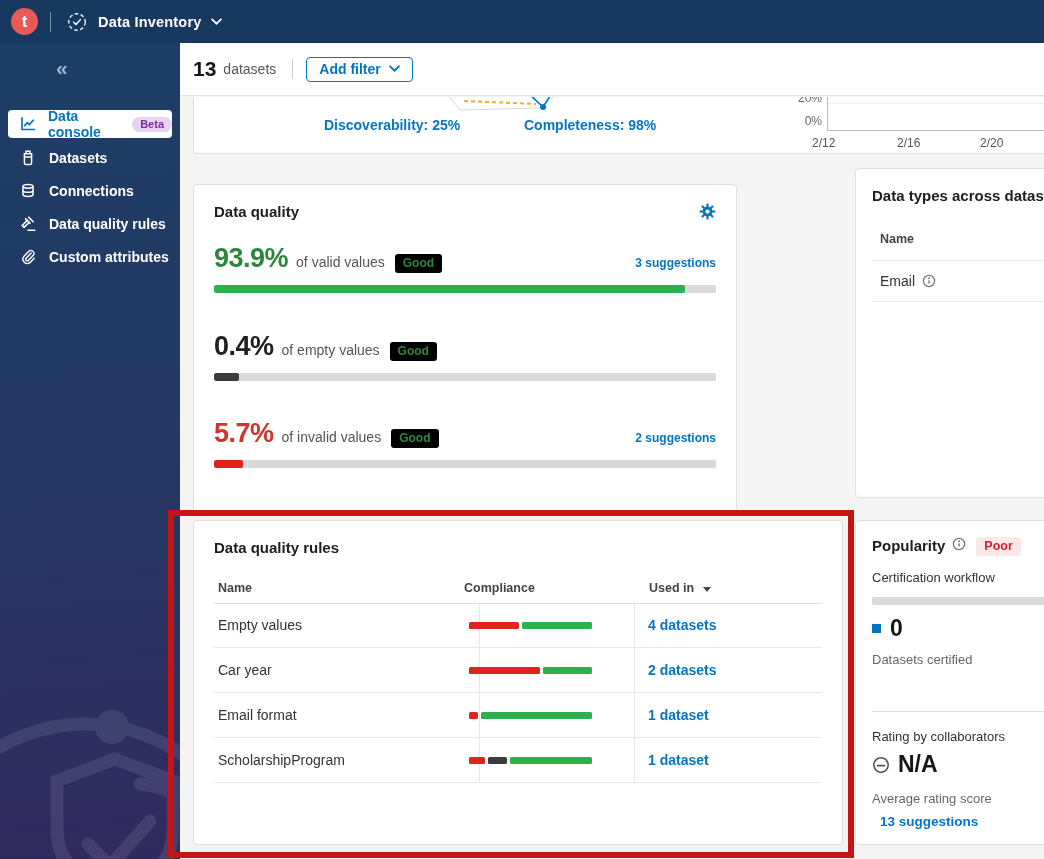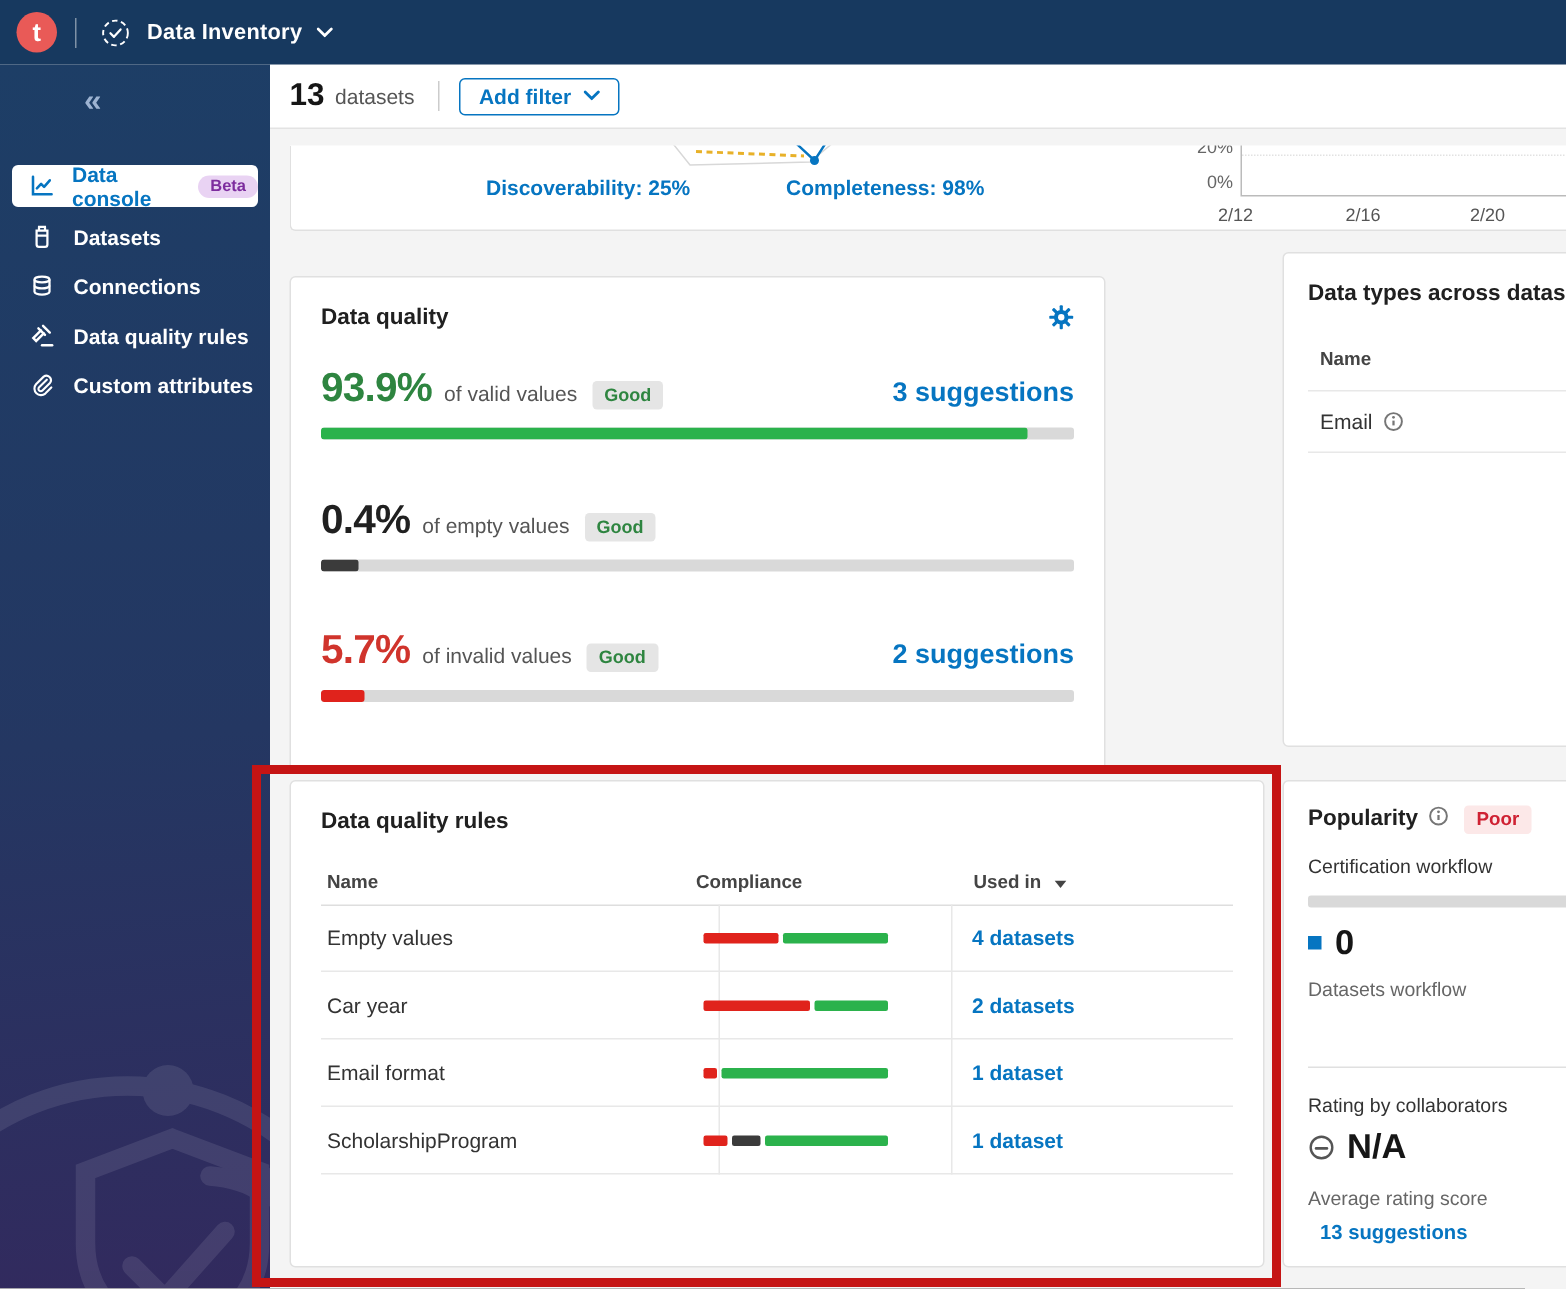--- a/index.html
+++ b/index.html
@@ -19,21 +19,21 @@
   .collapse{position:absolute;left:56px;top:14px;color:#9db3d1;font-size:21px;font-weight:700;cursor:pointer;line-height:1;}
   .menu{position:absolute;left:0;top:65px;width:180px;}
   .side-item{height:33px;display:flex;align-items:center;padding-left:20px;color:#fff;font-size:14px;font-weight:700;cursor:pointer;position:relative;}
   .side-item .s-icon{width:17px;height:17px;margin-right:12px;display:flex;align-items:center;color:#fff;}
   .side-item.selected{background:#fff;color:#0675c1;margin:0 8px;padding-left:12px;border-radius:4px;height:28px;margin-top:2px;margin-bottom:3px;}
   .side-item.selected .s-icon{color:#0675c1;}
   .beta{margin-left:10px;background:#e9d3f3;color:#7d2c9e;font-size:11px;font-weight:700;padding:1px 8px 2px;border-radius:9px;}
   .watermark{position:absolute;left:-10px;bottom:-40px;opacity:.09;}
 
   
-  .toolbar{position:absolute;left:180px;top:43px;width:864px;height:43px;background:#fff;border-bottom:1px solid #e3e3e3;display:flex;align-items:center;z-index:10;}
+  .toolbar{position:absolute;left:180px;top:43px;width:864px;height:53px;background:#fff;border-bottom:1px solid #e3e3e3;display:flex;align-items:center;z-index:10;}
   .count{font-size:21px;font-weight:700;color:#161616;margin-left:13px;}
   .count-label{font-size:14px;color:#555;margin-left:7px;}
   .tl-div{width:1px;height:20px;background:#ccc;margin:0 13px 0 16px;}
   .add-filter{display:flex;align-items:center;gap:8px;border:1.5px solid #0675c1;color:#0675c1;font-size:14px;font-weight:700;border-radius:4px;padding:3px 12px 4px;background:#fff;cursor:pointer;}
 
   
   .card{position:absolute;background:#fff;border:1px solid #e0e0e0;border-radius:4px;}
   .card-title{font-size:15px;font-weight:700;color:#202020;}
 
   
@@ -45,22 +45,22 @@
   .tr-haxis{position:absolute;left:633px;top:33px;width:234px;height:1px;background:#bbb;}
   .tr-grid{position:absolute;left:634px;top:6px;width:233px;border-top:1px dotted #e2e2e2;}
 
   
   .dq{left:193px;top:184px;width:544px;height:330px;}
   .gear{position:absolute;right:20px;top:18px;width:17px;height:17px;cursor:pointer;}
   .metric{position:absolute;left:20px;right:20px;}
   .m-head{display:flex;align-items:baseline;}
   .m-val{font-size:27px;font-weight:700;letter-spacing:-0.5px;}
   .m-lab{font-size:14px;color:#555;margin-left:8px;}
-  .m-badge{font-size:12px;font-weight:700;color:#2e8540;background:#e5e5e5;border-radius:3px;padding:2px 8px 3px;margin-left:10px;}
-  .m-link{margin-left:auto;font-size:18px;font-weight:700;color:#0675c1;cursor:pointer;}
+  .m-badge{font-size:12px;font-weight:700;color:#2e8540;background:#000000;border-radius:3px;padding:2px 8px 3px;margin-left:10px;}
+  .m-link{margin-left:auto;font-size:12px;font-weight:700;color:#0675c1;cursor:pointer;}
   .m-bar{margin-top:11px;height:8px;background:#d9d9d9;border-radius:2px;position:relative;overflow:hidden;}
   .m-fill{position:absolute;left:0;top:0;bottom:0;border-radius:2px;}
 
   
   .dt{left:855px;top:168px;width:220px;height:330px;}
   .dt-title-row{position:absolute;left:16px;top:18px;display:flex;align-items:center;white-space:nowrap;}
   .info-ic{width:14px;height:14px;margin-left:7px;flex:none;}
   .dt-col{position:absolute;left:24px;top:63px;font-size:12.5px;font-weight:700;color:#444;}
   .dt-line1{position:absolute;left:16px;right:0;top:91px;height:1px;background:#e8e8e8;}
   .dt-row{position:absolute;left:24px;top:104px;font-size:14px;color:#333;display:flex;align-items:center;}
@@ -356,21 +356,21 @@
           <circle cx="7" cy="4.2" r="0.95" fill="#767676"></circle>
         </svg>
       <span class="poor">Poor</span>
     </div>
     <div class="pop-sub" style="top:49px;">Certification workflow</div>
     <div class="pop-gray"></div>
     <div class="pop-zero-row">
       <span class="sq"></span>
       <span class="big-num">0</span>
     </div>
-    <div class="pop-muted" style="top:131px;">Datasets workflow</div>
+    <div class="pop-muted" style="top:131px;">Datasets certified</div>
     <div class="pop-div"></div>
     <div class="pop-sub" style="top:208px;">Rating by collaborators</div>
     <div class="na-row">
       <svg class="meh" viewBox="0 0 18 18">
           <circle cx="9" cy="9" r="7.2" fill="none" stroke="#555" stroke-width="1.6"></circle>
           <path d="M5.4 9.6h7.2" stroke="#555" stroke-width="1.8" stroke-linecap="round"></path>
         </svg>
       <span class="big-num">N/A</span>
     </div>
     <div class="pop-muted" style="top:270px;">Average rating score</div>

